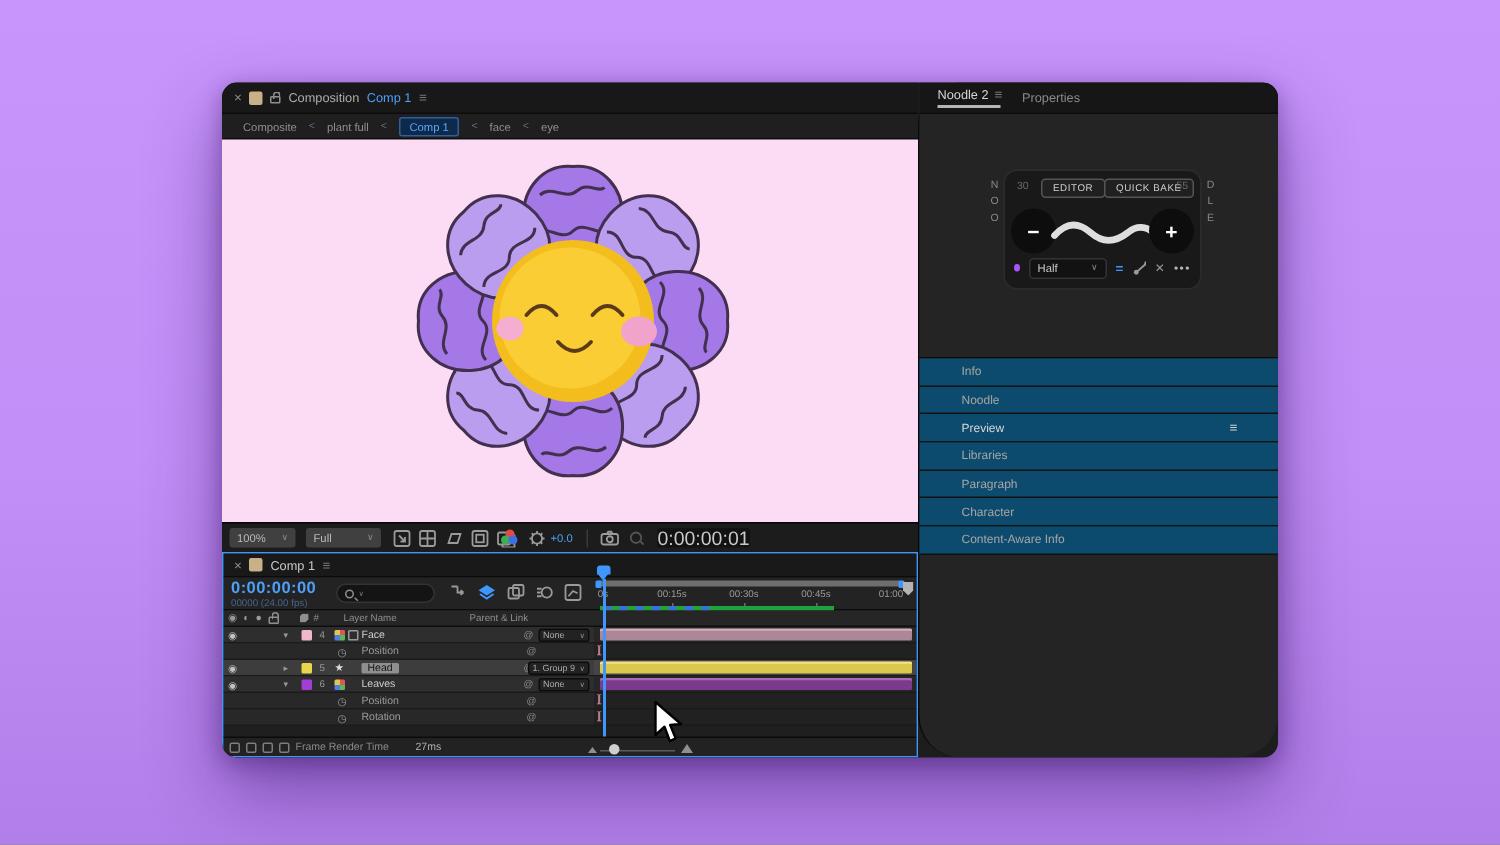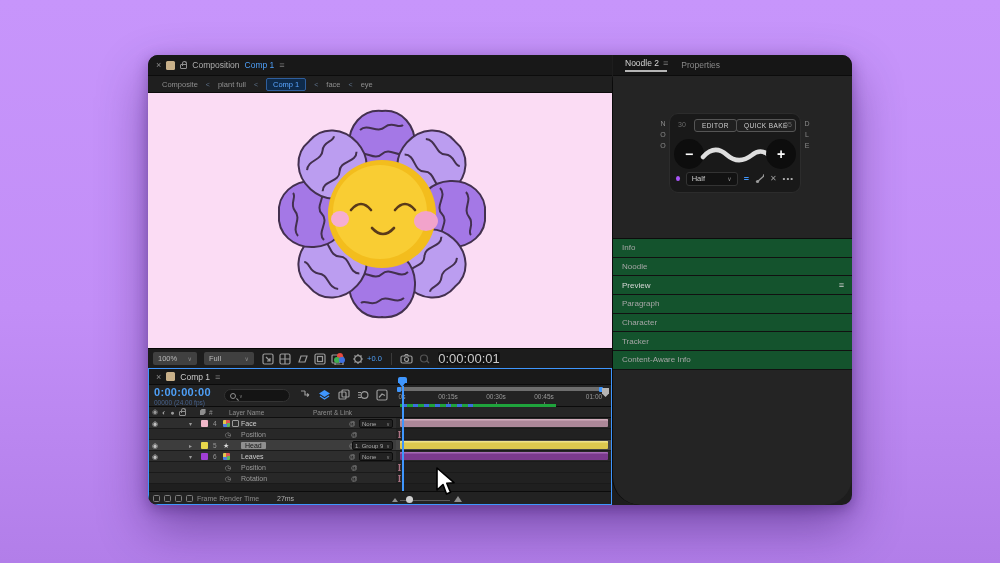--- a/index.html
+++ b/index.html
@@ -147,21 +147,21 @@
   .n-wave { position:absolute; left:30px; top:30px; }
   .n-row { position:absolute; left:6px; bottom:6px; right:6px; height:15px; display:flex; align-items:center; gap:6px; }
   .n-dot { width:5px; height:5px; border-radius:50%; background:#a855f7; }
   .n-select { width:66px; height:14px; background:#121212; border:1px solid #333; border-radius:3px; color:#c9c9c9; font-size:7.5px; display:flex; align-items:center; justify-content:space-between; padding:0 5px; }
   .n-select .chev { color:#8a8a8a; font-size:6px; }
   .n-eq { color:#3f96fd; font-size:9px; font-weight:bold; }
   .n-x { color:#9a9a9a; font-size:8px; }
   .n-dots { color:#b5b5b5; font-size:8px; letter-spacing:1px; }
 
   .rp-list { border-top:1px solid #0c0c0c; }
-  .rp-item { height:18.7px; display:flex; align-items:center; justify-content:space-between; padding:0 9px; border-bottom:1px solid #111; color:#a6a6a6; font-size:8px; background:#14532d; }
+  .rp-item { height:18.7px; display:flex; align-items:center; justify-content:space-between; padding:0 28px; border-bottom:1px solid #111; color:#a6a6a6; font-size:8px; background:#0c4a6e; }
   .rp-item.bright { color:#d8d8d8; }
   .rp-item .hamb { font-size:9px; color:#cfcfcf; }
 
   .cursor-svg { position:absolute; left:435px; top:467px; z-index:50; }
 
   .ic { stroke:#9a9a9a; fill:none; stroke-width:1.2; }
 </style>
 </head>
 <body>
 
@@ -514,27 +514,27 @@
           <span>Info</span>
         </div>
       <div class="rp-item">
           <span>Noodle</span>
         </div>
       <div class="rp-item bright">
           <span>Preview</span>
           <span class="hamb">≡</span>
         </div>
       <div class="rp-item">
+          <span>Libraries</span>
+        </div>
+      <div class="rp-item">
           <span>Paragraph</span>
         </div>
       <div class="rp-item">
           <span>Character</span>
-        </div>
-      <div class="rp-item">
-          <span>Tracker</span>
         </div>
       <div class="rp-item">
           <span>Content-Aware Info</span>
         </div>
     </div>
   </div>
 </div>
 
 <svg class="cursor-svg" width="22" height="30" viewBox="0 0 22 30">
   <path d="M2,1 L2,23 L8,17.5 L11.5,27 L15.5,25.3 L11.8,16.3 L19,15.7 Z" fill="#ffffff" stroke="#000000" stroke-width="1.6" stroke-linejoin="round"></path>

